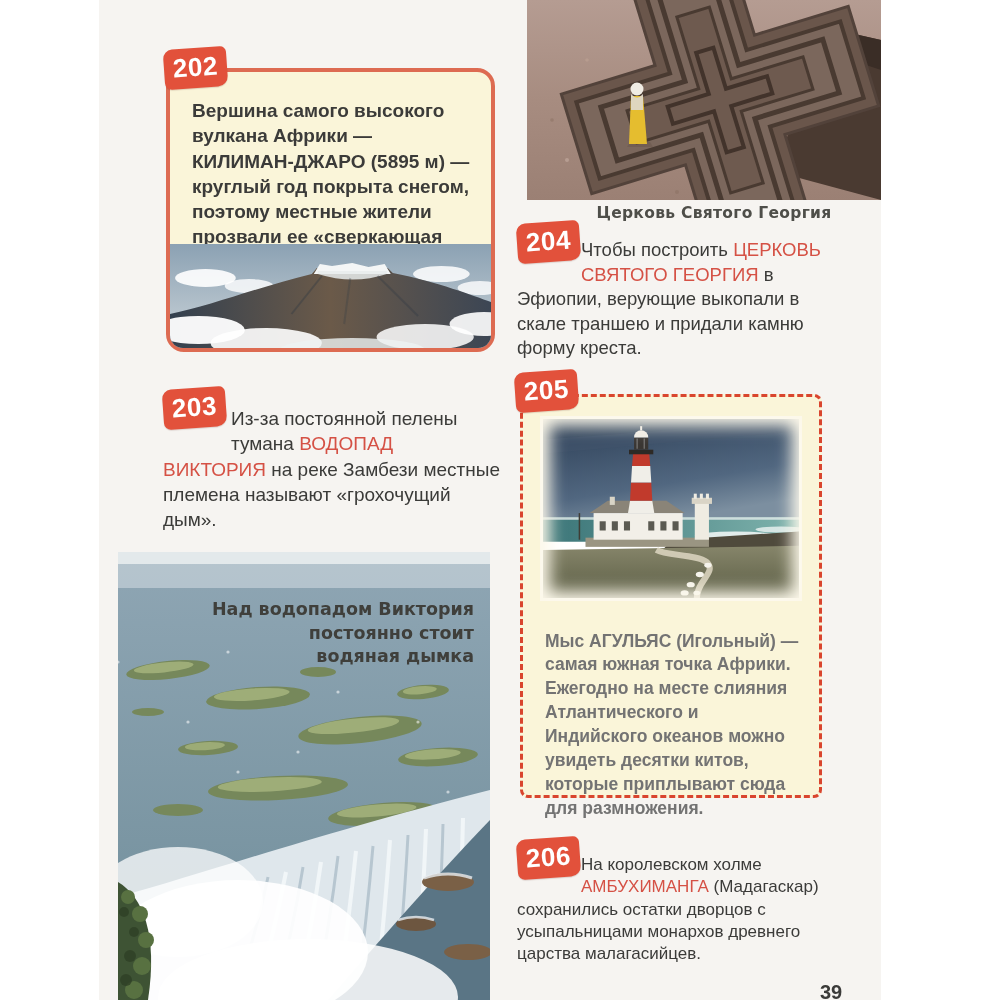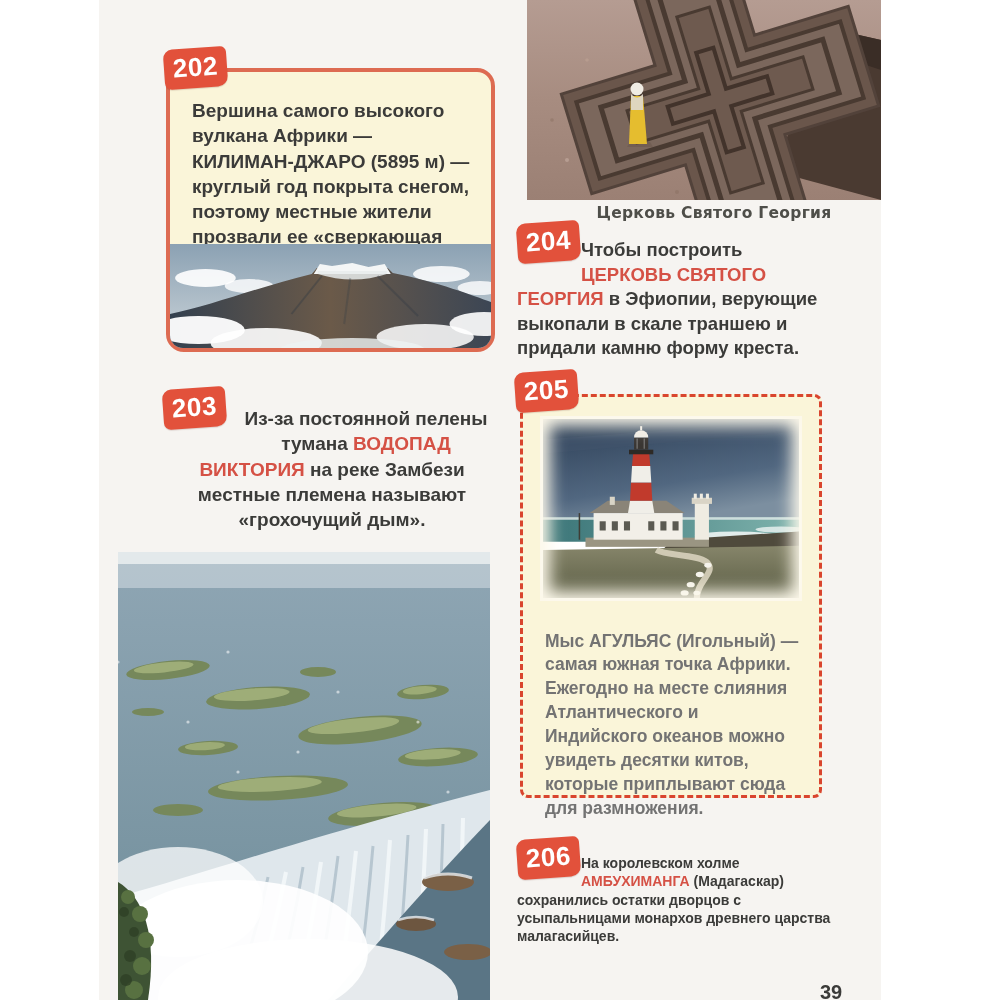--- a/index.html
+++ b/index.html
@@ -25,30 +25,30 @@
 
   
   .church-photo{position:absolute;left:527px;top:0;width:354px;height:200px;overflow:hidden;}
   .church-caption{position:absolute;left:547px;top:204px;width:334px;text-align:center;
                   font-size:15.5px;font-weight:600;color:#4e4e49;letter-spacing:.3px;
                   font-family:"DejaVu Sans",sans-serif;}
 
   
   .fact{position:absolute;}
   .fact .badge{left:0;top:0;}
-  .fact p{margin:0;padding-top:16px;font-weight:bold;color:#3b3b39;}
+  .fact p{margin:0;padding-top:16px;font-weight:normal;color:#3b3b39;}
   .spacer{float:left;width:64px;height:32px;}
   .hl{color:#d55145;}
   .f204{left:517px;top:222px;width:318px;}
   .f204 p{font-size:18.5px;line-height:1.33;}
   .f203{left:163px;top:388px;width:338px;}
-  .f203 p{font-size:19px;line-height:1.33;padding-top:18px;text-align:center;}
+  .f203 p{font-size:19px;line-height:1.33;padding-top:18px;}
   .f203 .spacer{width:68px;height:34px;}
   .f206{left:517px;top:838px;width:324px;}
-  .f206 p{font-size:14px;line-height:1.31;}
+  .f206 p{font-size:17px;line-height:1.31;}
 
   
   .card205{position:absolute;left:520px;top:394px;width:302px;height:404px;box-sizing:border-box;
            background:#faf5d9;border:3px dashed #d9452e;border-radius:8px;z-index:2;}
   .card205 .badge{left:-8px;top:-26px;}
   .lh-photo{position:absolute;left:17px;top:19px;width:262px;height:185px;background:#fff;padding:3px;box-sizing:border-box;}
   .lh-feather{position:absolute;inset:0;box-shadow:inset 0 0 16px 10px #fcf8ea;pointer-events:none;}
   .card205 .cardtext{position:absolute;left:22px;right:15px;top:215px;font-size:17.5px;
                      font-weight:bold;color:#737373;line-height:1.37;}
 
@@ -311,20 +311,23 @@
         <circle cx="24" cy="414" r="9"></circle>
           <circle cx="16" cy="438" r="9"></circle>
       </g>
       <g fill="#2f4026" opacity="0.8">
         <circle cx="6" cy="360" r="5"></circle>
           <circle cx="16" cy="380" r="5"></circle>
           <circle cx="12" cy="404" r="6"></circle>
           <circle cx="8" cy="428" r="6"></circle>
       </g>
     </svg>
+    <div class="wf-caption">Над водопадом Виктория
+постоянно стоит
+водяная дымка</div>
   </div>
 
   <div class="fact f206">
     <div class="badge">206</div>
     <p><span class="spacer"></span><span>На королевском холме </span><span class="hl">АМБУХИМАНГА</span><span> (Мадагаскар) сохранились остатки дворцов с усыпальницами монархов древ­него царства малагасийцев.</span></p>
   </div>
 
   <div class="page-number">39</div>
 </div>
 

